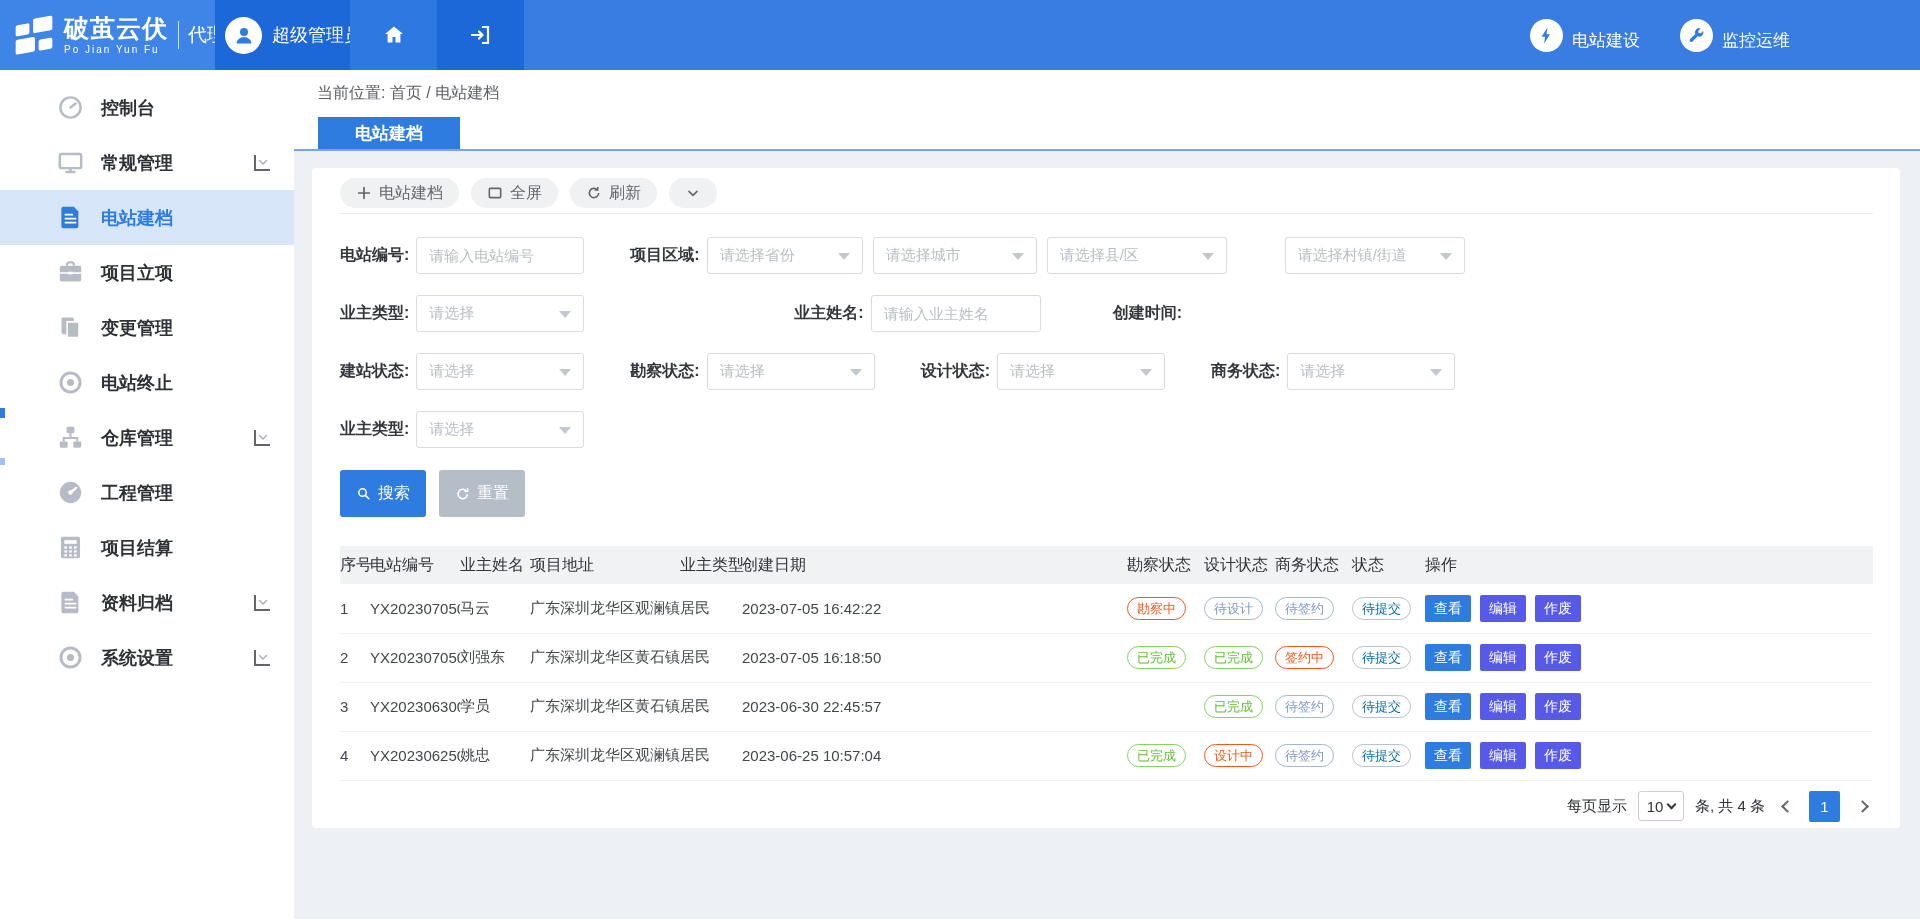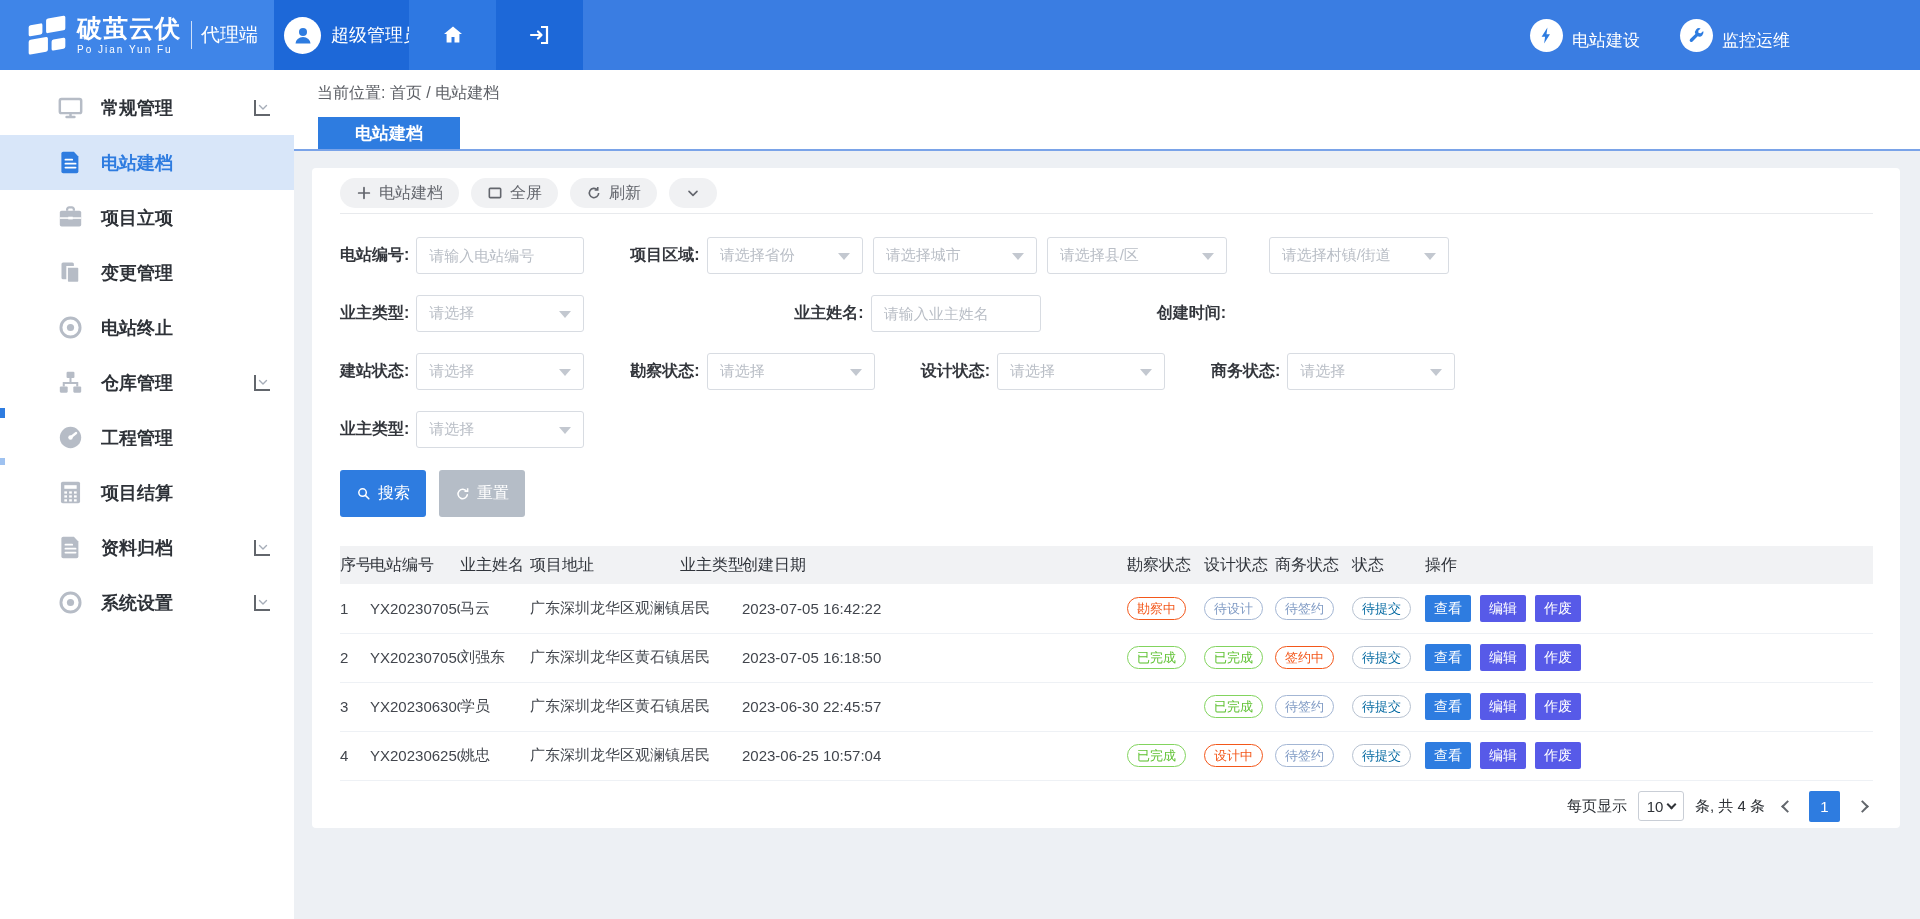--- a/index.html
+++ b/index.html
@@ -1,21 +1,21 @@
 <!DOCTYPE html>
 <html><head>
 <meta charset="utf-8">
 <style>
   * { margin:0; padding:0; box-sizing:border-box; }
   html,body { width:1920px; height:919px; }
   body { position:relative; font-family:"Liberation Sans", sans-serif; background:#edf0f4; overflow:hidden; }
 
   
   .topbar { position:absolute; top:0; left:0; width:1920px; height:70px; background:#3a7de2; display:flex; color:#fff; z-index:5; }
-  .brand-sec { width:274px; height:70px; background:#3f85e8; display:flex; align-items:center; padding-left:25px; flex:none; }
+  .brand-sec { width:215px; height:70px; background:#3f85e8; display:flex; align-items:center; padding-left:12px; flex:none; }
   .logo { width:44px; height:44px; flex:none; }
   .brand-text { margin-left:8px; line-height:1; }
   .brand-name { font-size:25px; font-weight:bold; letter-spacing:1px; white-space:nowrap; }
   .brand-pinyin { font-size:10px; letter-spacing:2px; margin-top:4px; white-space:nowrap; }
   .brand-divider { width:1px; height:28px; background:rgba(255,255,255,.75); margin:0 9px 0 10px; flex:none; }
   .brand-edition { font-size:19px; white-space:nowrap; }
   .user-sec { width:135px; height:70px; background:#1d68d8; display:flex; align-items:center; padding-left:10px; gap:10px; flex:none; cursor:pointer; }
   .avatar { width:37px; height:37px; border-radius:50%; background:#fff; color:#2e7ce0; display:flex; align-items:center; justify-content:center; flex:none; }
   .avatar svg { width:24px; height:24px; }
   .user-name { font-size:18px; white-space:nowrap; }
@@ -164,20 +164,29 @@
           <svg viewBox="0 0 24 24">
             <path d="M20.5 6.3a5.2 5.2 0 0 1-7 6.6L7 19.5a2.1 2.1 0 0 1-3-3l6.6-6.5a5.2 5.2 0 0 1 6.6-7l-3 3 .4 2.9 2.9.4z" fill="currentColor"></path>
           </svg>
         </span>
         <span class="hdr-tool-label">监控运维</span>
       </div>
     </div>
 </header>
 
 <aside class="sidebar" id="sidebar">
+    <div class="side-item">
+      <span class="mi">
+        <svg viewBox="0 0 24 24">
+          <circle cx="12" cy="12" r="9" fill="none" stroke="currentColor" stroke-width="2.2"></circle>
+          <path d="M12 12L16.5 8.5" stroke="currentColor" stroke-width="2.2" stroke-linecap="round"></path>
+        </svg>
+      </span>
+      <span class="lbl">控制台</span>
+    </div>
     <div class="side-item">
       <span class="mi">
         <svg viewBox="0 0 24 24">
           <rect x="2.5" y="4.5" width="19" height="12.5" rx="1.5" fill="none" stroke="currentColor" stroke-width="2.2"></rect>
           <path d="M8.5 20.5h7M12 17v3.5" stroke="currentColor" stroke-width="2.2" stroke-linecap="round"></path>
         </svg>
       </span>
       <span class="lbl">常规管理</span>
       <span class="chev">
         <svg viewBox="0 0 24 24">
@@ -371,40 +380,40 @@
                 <span class="ph">请选择城市</span>
                 <span class="sel-arrow"></span>
               </div>
             </div>
             <div class="f-group" style="margin-left: 10px;">
               <div class="f-field" style="width: 180px;">
                 <span class="ph">请选择县/区</span>
                 <span class="sel-arrow"></span>
               </div>
             </div>
-            <div class="f-group" style="margin-left: 10px; padding-left: 32px;">
+            <div class="f-group" style="margin-left: 26px; padding-left: 32px;">
               <div class="f-field" style="width: 180px;">
                 <span class="ph">请选择村镇/街道</span>
                 <span class="sel-arrow"></span>
               </div>
             </div>
           </div>
           <div class="f-row">
             <div class="f-group" style="margin-left: 0px;">
               <span class="f-label">业主类型:</span>
               <div class="f-field" style="width: 168px;">
                 <span class="ph">请选择</span>
                 <span class="sel-arrow"></span>
               </div>
             </div>
             <div class="f-group" style="margin-left: 210px;">
               <span class="f-label">业主姓名:</span>
               <input class="f-field" placeholder="请输入业主姓名" style="width: 170px;">
             </div>
-            <div class="f-group" style="margin-left: 116px; gap: 28px;">
+            <div class="f-group" style="margin-left: 72px; gap: 28px;">
               <span class="f-label">创建时间:</span>
             </div>
           </div>
           <div class="f-row">
             <div class="f-group" style="margin-left: 0px;">
               <span class="f-label">建站状态:</span>
               <div class="f-field" style="width: 168px;">
                 <span class="ph">请选择</span>
                 <span class="sel-arrow"></span>
               </div>

